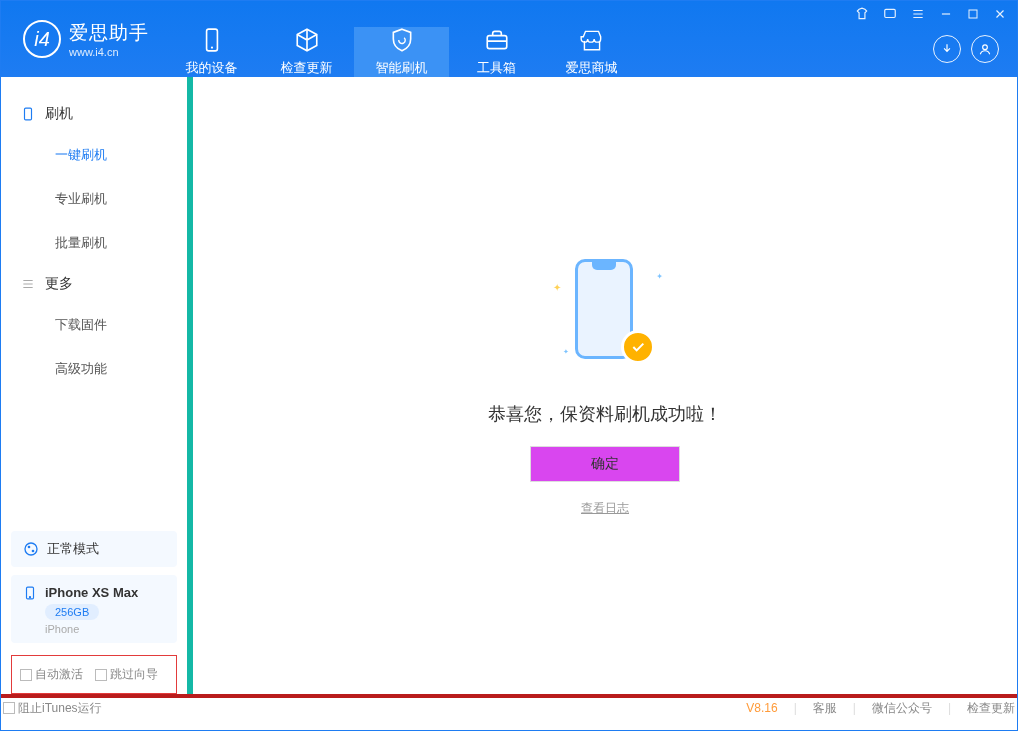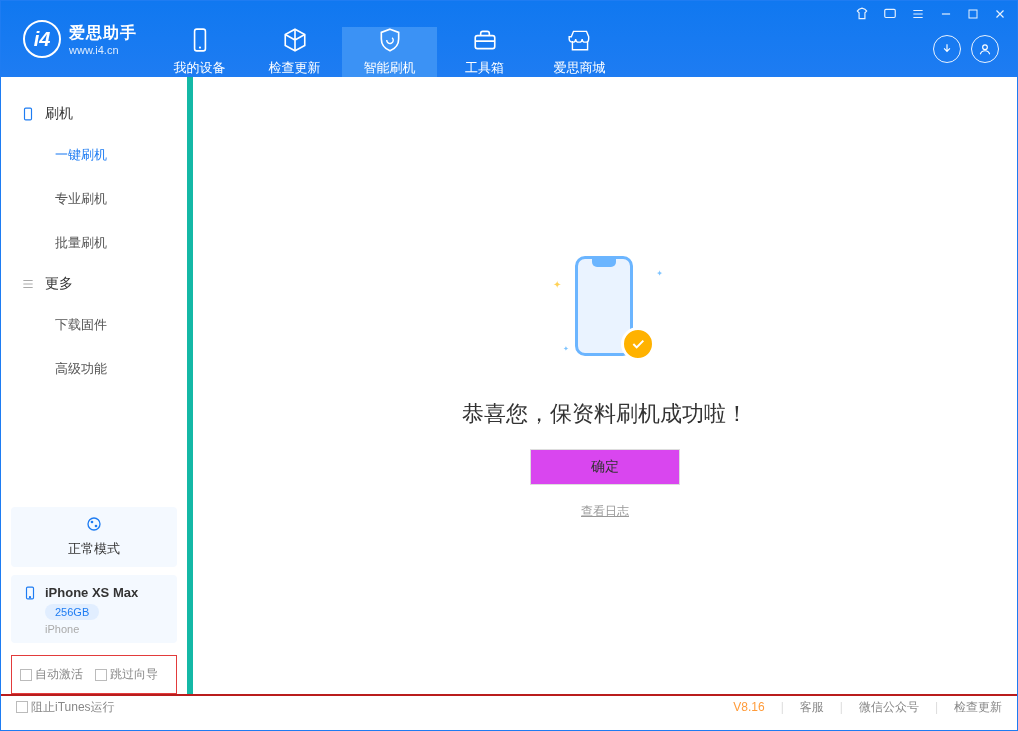--- a/index.html
+++ b/index.html
@@ -1,63 +1,63 @@
 <!DOCTYPE html>
 <html><head>
 <meta charset="utf-8">
 <style>
 * { margin: 0; padding: 0; box-sizing: border-box; font-family: "Microsoft YaHei", Arial, sans-serif; }
 body { background: #fff; width: 1018px; height: 731px; overflow: hidden; border: 1px solid #1e7cf2; }
 
 .titlebar { height: 76px; background: linear-gradient(to bottom, #1078f0 0%, #1e7cf2 100%); display: flex; align-items: stretch; color: #fff; position: relative; }
 .logo-area { display: flex; align-items: center; padding: 0 15px 0 22px; }
-.logo-icon { width: 38px; height: 38px; border: 2px solid #fff; border-radius: 50%; display: flex; align-items: center; justify-content: center; font-weight: bold; font-size: 20px; font-style: italic; margin-right: 8px; }
-.logo-text { font-size: 16px; font-weight: 700; letter-spacing: 1px; }
+.logo-icon { width: 38px; height: 38px; border: 2px solid #fff; border-radius: 50%; display: flex; align-items: center; justify-content: center; font-weight: normal; font-size: 20px; font-style: italic; margin-right: 8px; }
+.logo-text { font-size: 19px; font-weight: 400; letter-spacing: 1px; }
 .logo-sub { font-size: 11px; opacity: 0.85; }
 .navbar { display: flex; align-items: flex-end; }
 .nav-item { width: 95px; display: flex; flex-direction: column; align-items: center; justify-content: center; cursor: pointer; font-size: 13px; gap: 6px; }
 .nav-item.active { background: #3b92f5; }
 .nav-icon { width: 26px; height: 26px; display: flex; align-items: center; justify-content: center; }
 .nav-icon svg { width: 26px; height: 26px; fill: #fff; }
 .window-controls { position: absolute; top: 6px; right: 10px; display: flex; gap: 14px; align-items: center; }
 .window-controls span { cursor: pointer; font-size: 14px; opacity: 0.9; display: inline-flex; }
 .right-circles { position: absolute; right: 18px; bottom: 14px; display: flex; gap: 10px; }
 .circle-btn { width: 28px; height: 28px; border: 1.5px solid rgba(255,255,255,0.9); border-radius: 50%; display: flex; align-items: center; justify-content: center; cursor: pointer; }
 
 .body-area { display: flex; height: 617px; }
 .sidebar { width: 192px; border-right: 6px solid #14b8a6; padding-top: 18px; position: relative; }
 .side-group-title { display: flex; align-items: center; gap: 10px; padding: 10px 20px; font-size: 14px; color: #333; font-weight: 500; }
 .side-group-title svg { width: 14px; height: 14px; }
 .side-items { padding-left: 54px; }
 .side-item { font-size: 13px; color: #555; padding: 13px 0; cursor: pointer; }
 .side-item.active { color: #1e7cf2; }
 
-.status-card { margin: 18px 10px 8px 10px; background: #f4f9ff; border-radius: 4px; padding: 9px 12px; display: flex; align-items: center; gap: 8px; font-size: 13px; color: #333; flex-direction: column; }
+.status-card { margin: 18px 10px 8px 10px; background: #f4f9ff; border-radius: 4px; padding: 9px 12px; display: flex; align-items: center; gap: 8px; font-size: 13px; color: #333; }
 .device-card { margin: 0 10px; background: #f4f9ff; border-radius: 4px; padding: 10px 12px 8px 12px; }
 .device-row { display: flex; align-items: center; gap: 8px; font-size: 13px; font-weight: 600; color: #333; }
 .device-badge { display: inline-block; background: #e1eeff; color: #1e7cf2; font-size: 11px; padding: 2px 10px; border-radius: 10px; margin-top: 4px; margin-left: 22px; }
 .device-sub { font-size: 11px; color: #aaa; margin-left: 22px; margin-top: 3px; }
 .checkbox-row { border: 1.5px solid #e23b3b; margin: 12px 10px 0 10px; padding: 10px 8px; display: flex; gap: 12px; }
 .chk { display: flex; align-items: center; gap: 3px; font-size: 12px; color: #888; cursor: pointer; }
 .chk-box { width: 12px; height: 12px; border: 1px solid #bbb; }
 
 .main { flex: 1; display: flex; flex-direction: column; align-items: center; justify-content: center; position: relative; }
 .phone-illus { position: relative; width: 120px; height: 120px; margin-bottom: 28px; }
 .phone-body { position: absolute; left: 30px; top: 5px; width: 58px; height: 100px; border: 3px solid #6bb5ff; border-radius: 10px; background: #eaf3ff; }
 .phone-notch { position: absolute; top: 0; left: 50%; transform: translateX(-50%); width: 24px; height: 8px; background: #6bb5ff; border-radius: 0 0 5px 5px; }
 .phone-check { position: absolute; right: 10px; bottom: 10px; width: 34px; height: 34px; background: #ffb200; border-radius: 50%; display: flex; align-items: center; justify-content: center; border: 3px solid #fff; }
 .sparkle { position: absolute; color: #ffb200; font-size: 10px; }
 .sparkle.s1 { left: 8px; top: 28px; color: #ffd257; }
 .sparkle.s2 { right: 2px; top: 18px; color: #7cc3ff; font-size: 8px; }
 .sparkle.s3 { left: 18px; bottom: 18px; color: #7cc3ff; font-size: 7px; }
-.success-text { font-size: 22px; color: #333; font-weight: 500; margin-bottom: 20px; }
+.success-text { font-size: 18px; color: #333; font-weight: 500; margin-bottom: 20px; }
 .confirm-btn { width: 150px; height: 36px; border: 1px solid #ddd; background: #d946ef; font-size: 14px; color: #333; cursor: pointer; margin-bottom: 18px; }
 .log-link { font-size: 12px; color: #999; text-decoration: underline; cursor: pointer; }
 
-.statusbar { height: 24px; border-top: 2px solid #b91c1c; display: flex; align-items: center; padding: 0 15px; font-size: 12px; color: #888; }
+.statusbar { height: 24px; border-top: 4px solid #b91c1c; display: flex; align-items: center; padding: 0 2px; font-size: 12px; color: #888; }
 .statusbar .chk { color: #888; }
 .status-right { margin-left: auto; display: flex; align-items: center; gap: 16px; }
 .status-right .link { color: #888; cursor: pointer; }
 .status-right .sep { color: #ddd; }
 .version { color: #ff9b3a; }
 </style>
 </head>
 <body>
 
 <div class="titlebar">

